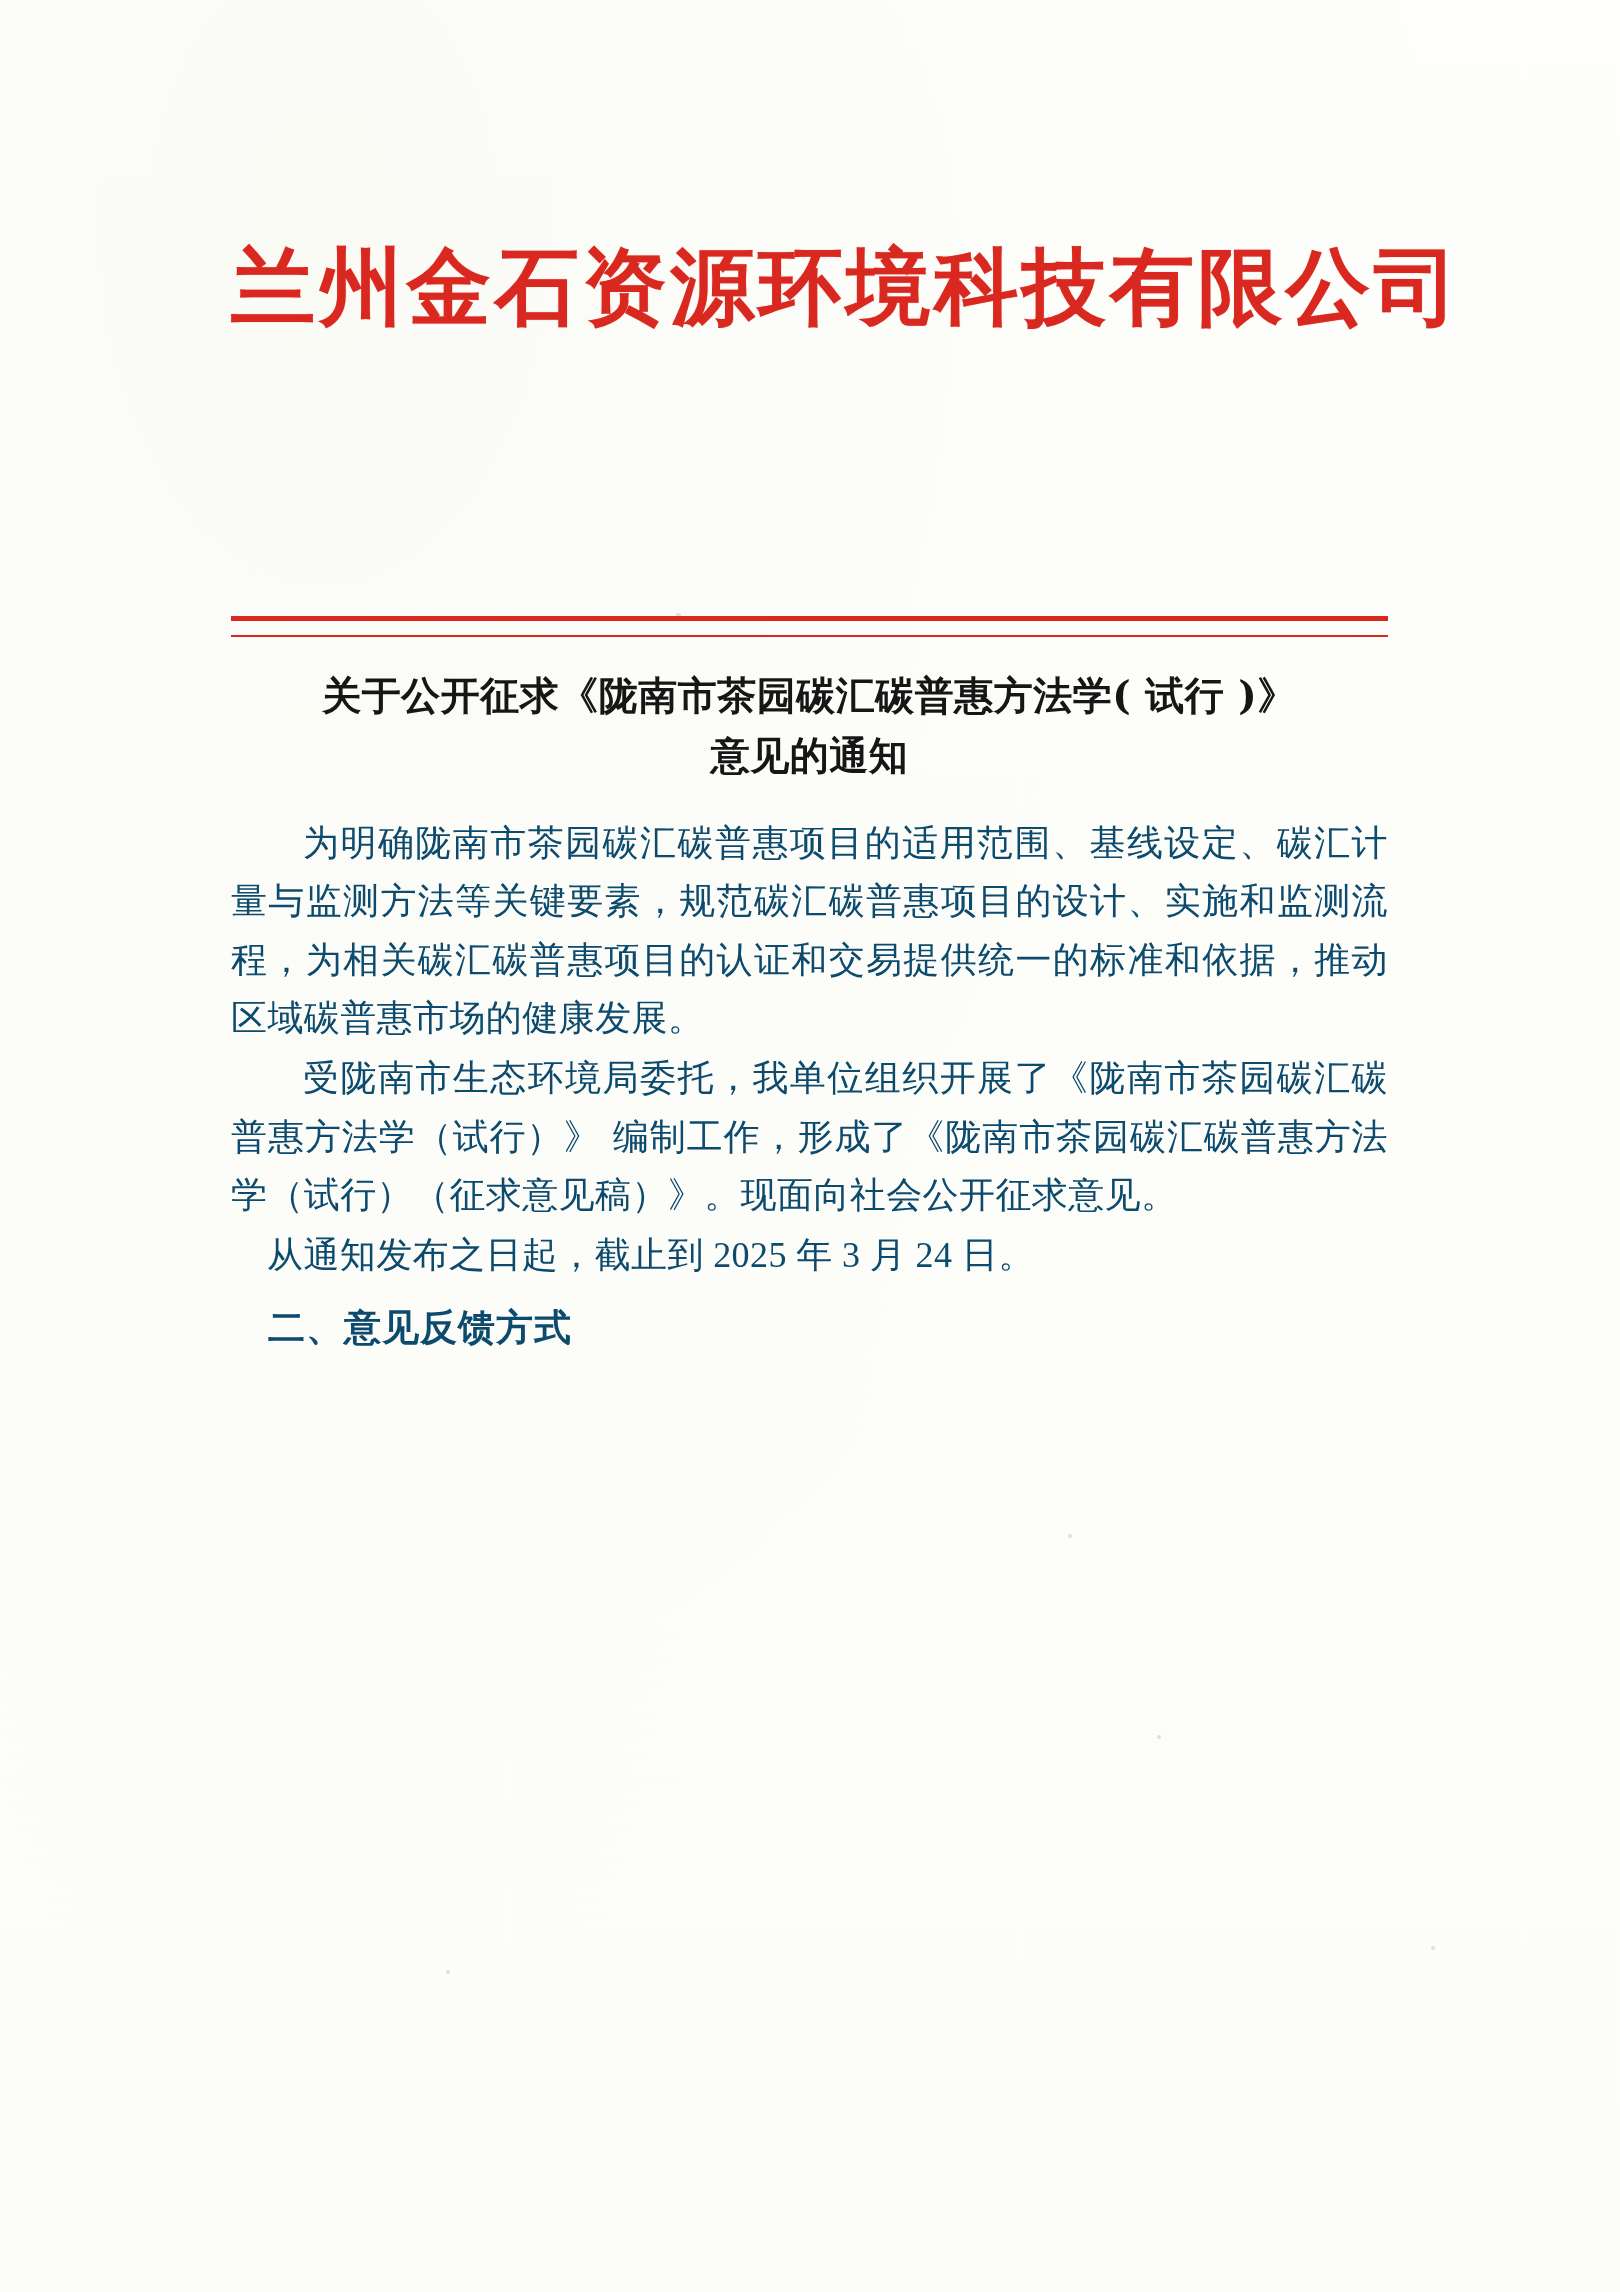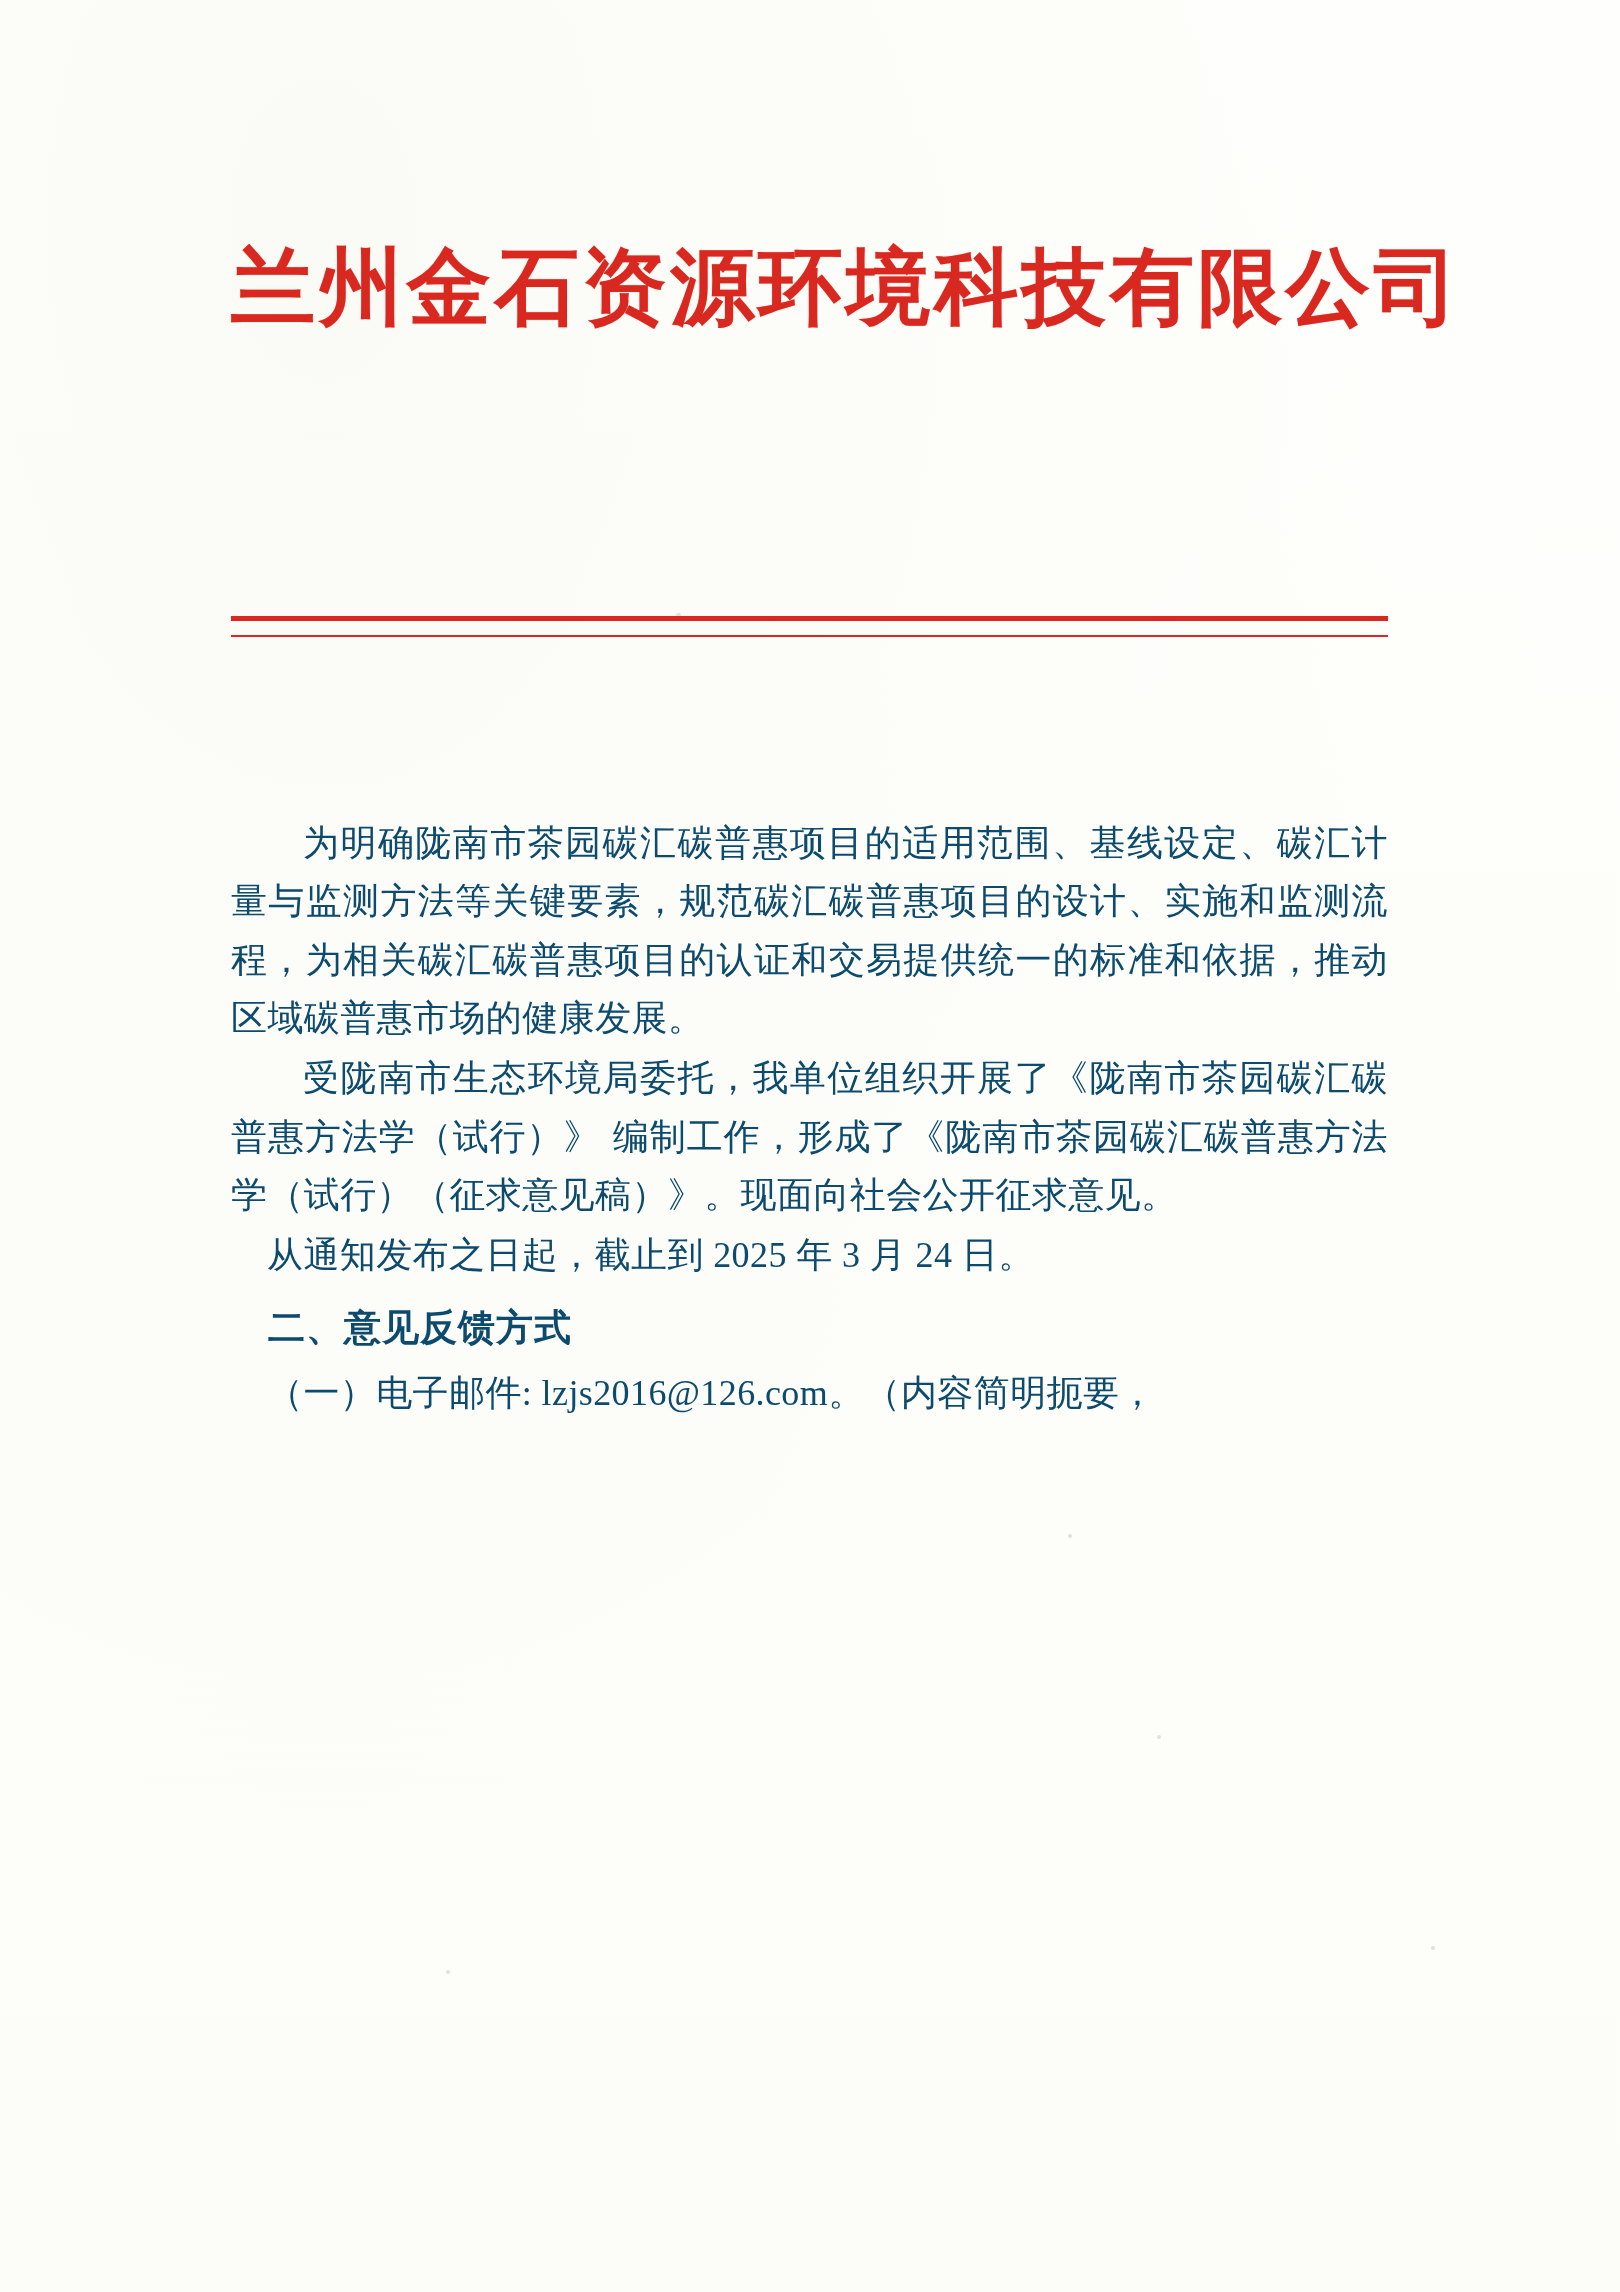--- a/index.html
+++ b/index.html
@@ -140,27 +140,30 @@
   <div class="speck" style="left:446px;top:1970px;width:3.9px;height:3.9px;"></div>
   <div class="speck" style="left:1431px;top:1946px;width=3.9px;height:3.9px;width:3.9px;"></div>
 
   <div class="doc">
 
     <div class="letterhead">兰州金石资源环境科技有限公司</div>
 
     <div class="rule-thick"></div>
     <div class="rule-thin"></div>
 
+    <div class="title">
+      <span>关于公开征求《陇南市茶园碳汇碳普惠方法学( 试行 )》</span>
+      <span class="line2">意见的通知</span>
+    </div>
 
     <div class="body-block">
       <p class="para">为明确陇南市茶园碳汇碳普惠项目的适用范围、基线设定、碳汇计量与监测方法等关键要素，规范碳汇碳普惠项目的设计、实施和监测流程，为相关碳汇碳普惠项目的认证和交易提供统一的标准和依据，推动区域碳普惠市场的健康发展。</p>
       <p class="para">受陇南市生态环境局委托，我单位组织开展了《陇南市茶园碳汇碳普惠方法学（试行）》 编制工作，形成了《陇南市茶园碳汇碳普惠方法学（试行）（征求意见稿）》。现面向社会公开征求意见。</p>
 
       <p class="plain">从通知发布之日起，截止到 2025 年 3 月 24 日。</p>
 
       <p class="heading">二、意见反馈方式</p>
 
-      <p class="plain">（一）电子邮件: lzjs2016@126.com。（内容简明扼要，</p>
     </div>
 
   </div>
 </div>
 
 
 </body></html>

